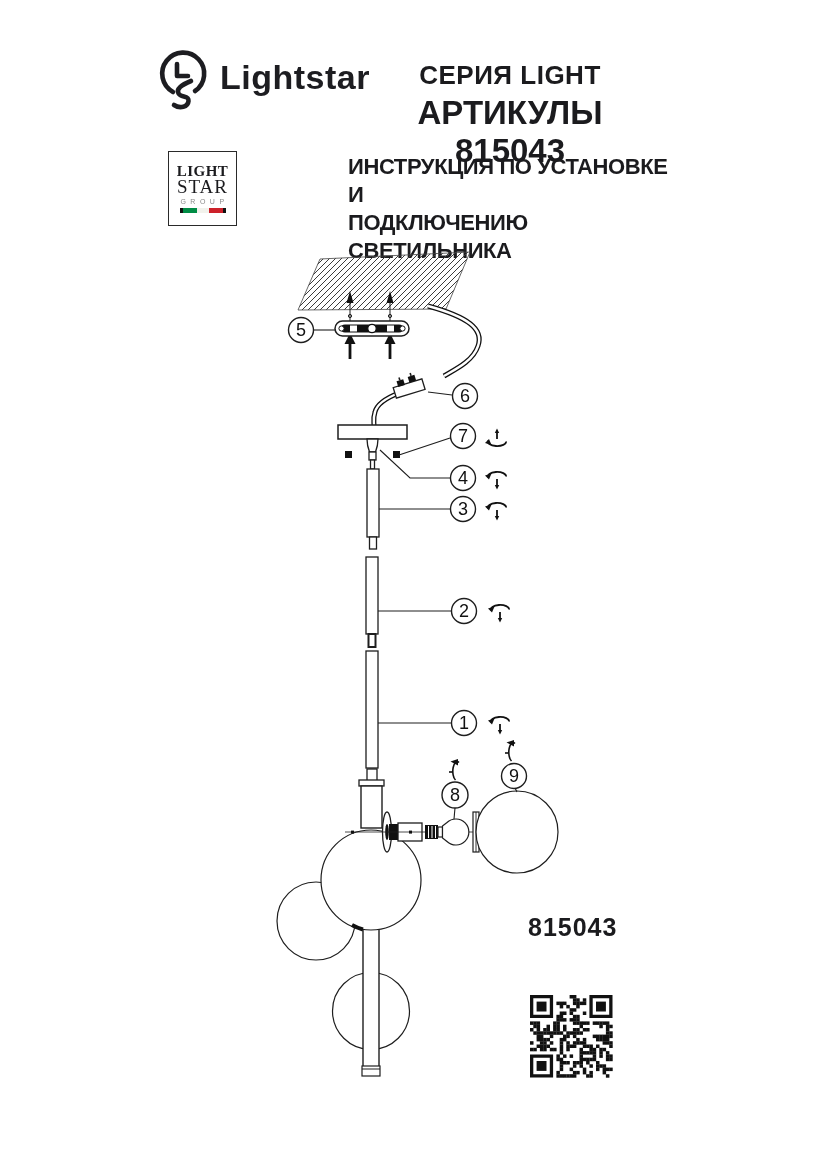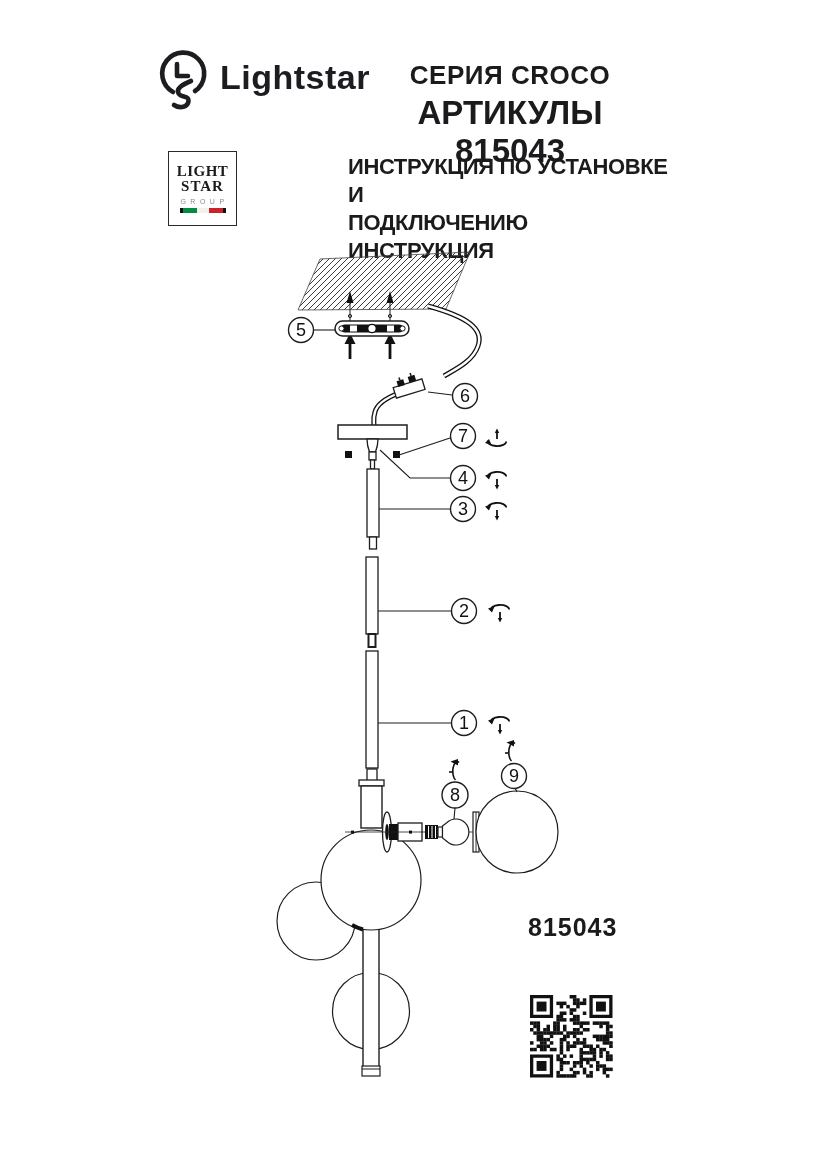--- a/index.html
+++ b/index.html
@@ -14,21 +14,21 @@
   #brand-word{font-size:34px;font-weight:600;letter-spacing:.5px;color:#1d1d21;padding-top:12px;}
   #series-block{left:378px;top:60px;width:264px;text-align:center;font-weight:700;}
   #series-line{font-size:26px;letter-spacing:.5px;}
   #articles-line{font-size:33px;margin-top:3px;}
   #group-box{
     left:168px;top:151px;width:67px;height:73px;border:1.6px solid #2a2a2a;
     display:flex;flex-direction:column;align-items:center;justify-content:center;
     font-family:"Liberation Serif",serif;
   }
   #group-l1{font-size:15px;font-weight:700;line-height:14px;letter-spacing:.5px;}
-  #group-l2{font-size:15px;font-weight:700;line-height:17px;letter-spacing:1px;}
+  #group-l2{font-size:19px;font-weight:400;line-height:17px;letter-spacing:1px;}
   #group-l3{font-family:"Liberation Sans",sans-serif;font-size:7px;color:#8a8a8a;letter-spacing:4.5px;margin:3px 0 0 4px;}
   #group-flag{width:46px;height:5px;margin-top:3px;
     background:linear-gradient(to right,#111 0 7%,#008c45 7% 36%,#f2f2ec 36% 64%,#cd212a 64% 93%,#111 93% 100%);}
   #doc-title{left:348px;top:153px;width:324px;text-align:left;font-size:22px;font-weight:700;
     line-height:28px;letter-spacing:-.4px;}
   
   #article-number{left:528px;top:913px;font-size:25px;font-weight:700;letter-spacing:1px;}
   #footer-site{left:0;top:1110px;width:826px;text-align:center;font-size:25px;font-weight:700;}
   svg text{font-family:"Liberation Sans",sans-serif;}
 </style>
@@ -42,34 +42,34 @@
       <g fill="none" stroke="#1d1d21" stroke-width="4.6" stroke-linecap="round" stroke-linejoin="round">
         <path d="M 15,46 A 21,21 0 1 1 37,45"></path>
         <path d="M 19,18 V 30 H 30"></path>
         <path d="M 33,35 C 23,39 18,43 20.5,47.5 C 23,52 31,49 30.5,55 C 30,61 22,63 16,59"></path>
       </g>
     </svg>
     <div id="brand-word">Lightstar</div>
   </div>
 
   <div id="series-block" class="abs">
-    <div id="series-line">СЕРИЯ CROCO</div>
+    <div id="series-line">СЕРИЯ LIGHT</div>
     <div id="articles-line">АРТИКУЛЫ 815043</div>
   </div>
 
   <div id="group-box" class="abs">
     <div id="group-l1">LIGHT</div>
     <div id="group-l2">STAR</div>
     <div id="group-l3">GROUP</div>
     <div id="group-flag"></div>
   </div>
 
   <div id="doc-title" class="abs">
     <div>ИНСТРУКЦИЯ ПО УСТАНОВКЕ И</div>
-    <div>ПОДКЛЮЧЕНИЮ ИНСТРУКЦИЯ</div>
+    <div>ПОДКЛЮЧЕНИЮ СВЕТИЛЬНИКА</div>
   </div>
 
   <svg class="abs" style="left:0;top:0" width="826" height="1169" viewBox="0 0 826 1169">
     <defs>
       <pattern id="hatch" width="6" height="6" patternUnits="userSpaceOnUse">
         <path d="M -1,7 L 7,-1 M -1,1 L 1,-1 M 5,7 L 7,5" stroke="#3c3c3c" stroke-width="1" fill="none"></path>
       </pattern>
 
       <g id="icon-screw" fill="none" stroke="#111" stroke-width="1.8">
         <path d="M -8.5,1.5 A 9,4.2 0 1 1 9,0.5"></path>

